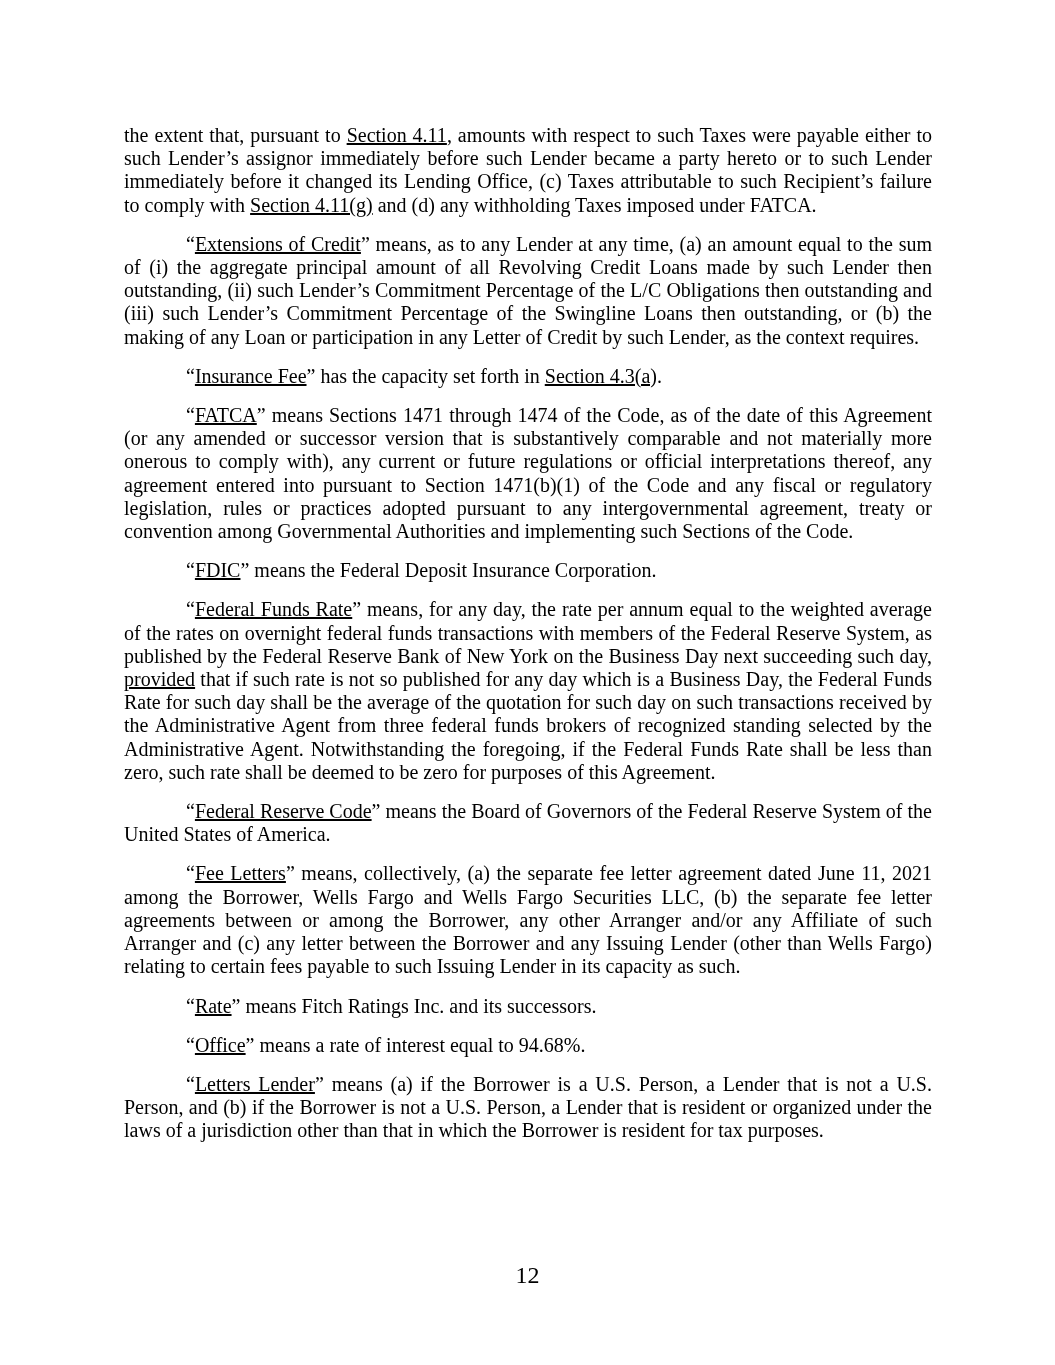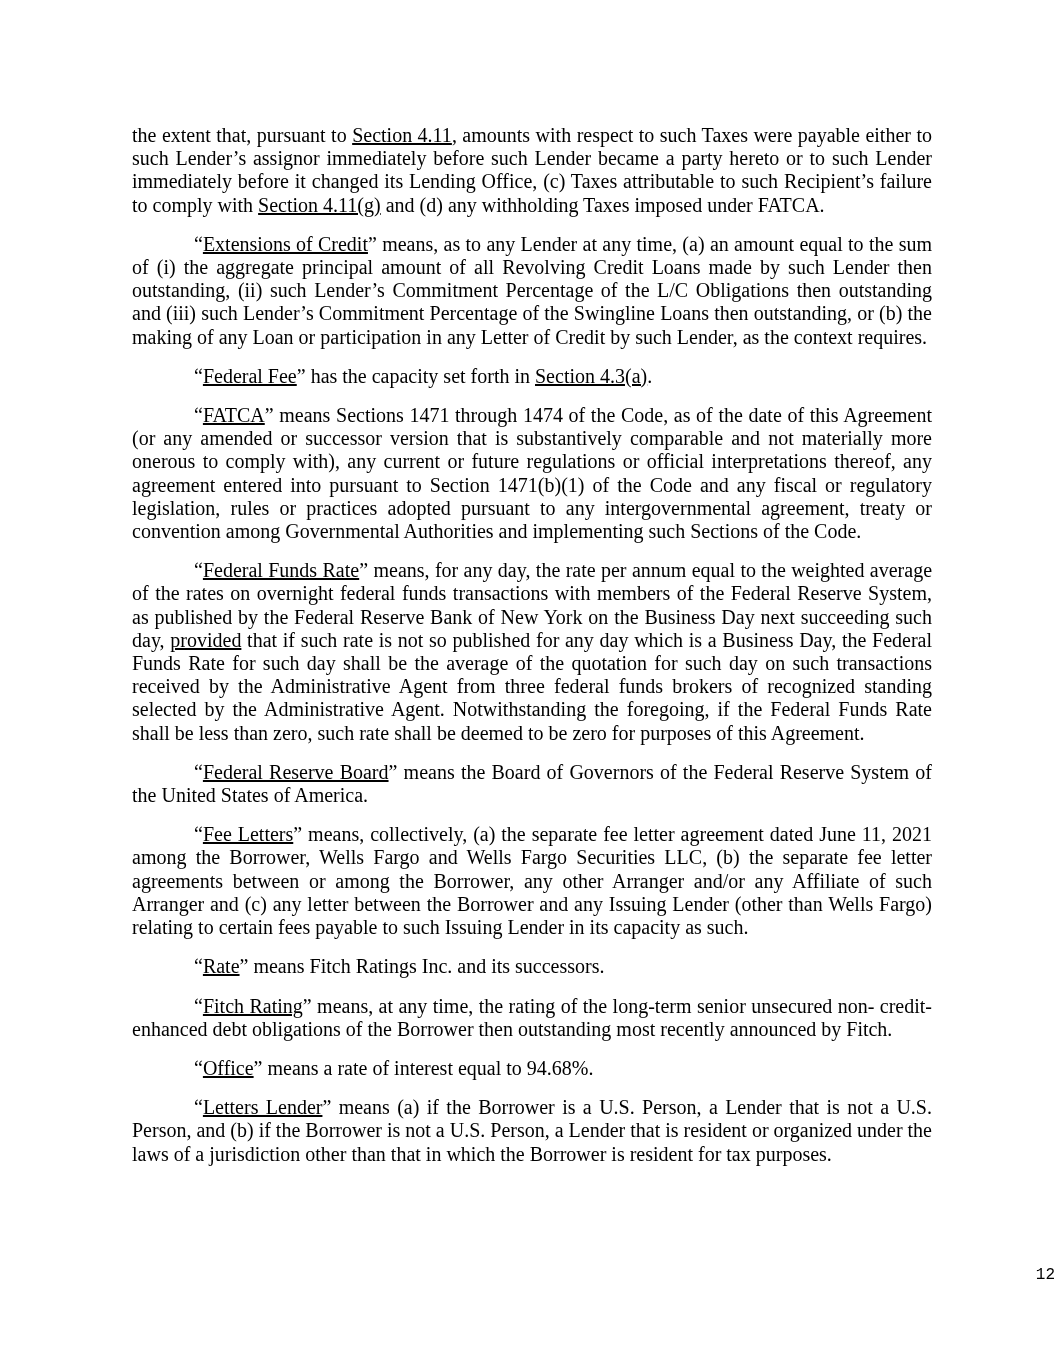--- a/index.html
+++ b/index.html
@@ -20,51 +20,50 @@
     position: absolute;
     left: 124px;
     top: 124px;
     width: 808px;
     text-align: justify;
     font-size: 20px;
     line-height: 23.2px;
     letter-spacing: 0;
   }
   .para {
-    margin: 0 0 16px 8px;
+    margin: 0 0 16px 0;
     padding: 0;
   }
   .para.indent {
     text-indent: 62px;
   }
   .u {
     text-decoration: underline;
   }
   .page-number {
     position: absolute;
     top: 1264px;
     left: 0;
     width: 100%;
-    text-align: right;
-    font-size: 16px;
+    text-align: center;
+    font-size: 24px;
     line-height: 23.2px;
-    font-family: Liberation Mono, monospace;
   }
 </style>
 </head>
 <body>
 
 <div class="page">
   <div class="content">
       <p class="para"><span>the extent that, pursuant to </span><span class="u">Section 4.11</span><span>, amounts with respect to such Taxes were payable either to such Lender’s assignor immediately before such Lender became a party hereto or to such Lender immediately before it changed its Lending Office, (c) Taxes attributable to such Recipient’s failure to comply with </span><span class="u">Section 4.11(g)</span><span> and (d) any withholding Taxes imposed under FATCA.</span></p>
       <p class="para indent"><span>“</span><span class="u">Extensions of Credit</span><span>” means, as to any Lender at any time, (a) an amount equal to the sum of (i) the aggregate principal amount of all Revolving Credit Loans made by such Lender then outstanding, (ii) such Lender’s Commitment Percentage of the L/C Obligations then outstanding and (iii) such Lender’s Commitment Percentage of the Swingline Loans then outstanding, or (b) the making of any Loan or participation in any Letter of Credit by such Lender, as the context requires.</span></p>
-      <p class="para indent"><span>“</span><span class="u">Federal Fee</span><span>” has the capacity set forth in </span><span class="u">Section 4.3(a)</span><span>.</span></p>
+      <p class="para indent"><span>“</span><span class="u">Insurance Fee</span><span>” has the capacity set forth in </span><span class="u">Section 4.3(a)</span><span>.</span></p>
       <p class="para indent"><span>“</span><span class="u">FATCA</span><span>” means Sections 1471 through 1474 of the Code, as of the date of this Agreement (or any amended or successor version that is substantively comparable and not materially more onerous to comply with), any current or future regulations or official interpretations thereof, any agreement entered into pursuant to Section 1471(b)(1) of the Code and any fiscal or regulatory legislation, rules or practices adopted pursuant to any intergovernmental agreement, treaty or convention among Governmental Authorities and implementing such Sections of the Code.</span></p>
+      <p class="para indent"><span>“</span><span class="u">FDIC</span><span>” means the Federal Deposit Insurance Corporation.</span></p>
       <p class="para indent"><span>“</span><span class="u">Federal Funds Rate</span><span>” means, for any day, the rate per annum equal to the weighted average of the rates on overnight federal funds transactions with members of the Federal Reserve System, as published by the Federal Reserve Bank of New York on the Business Day next succeeding such day, </span><span class="u">provided</span><span> that if such rate is not so published for any day which is a Business Day, the Federal Funds Rate for such day shall be the average of the quotation for such day on such transactions received by the Administrative Agent from three federal funds brokers of recognized standing selected by the Administrative Agent. Notwithstanding the foregoing, if the Federal Funds Rate shall be less than zero, such rate shall be deemed to be zero for purposes of this Agreement.</span></p>
-      <p class="para indent"><span>“</span><span class="u">Federal Reserve Board</span><span>” means the Board of Governors of the Federal Reserve System of the United States of America.</span></p>
+      <p class="para indent"><span>“</span><span class="u">Federal Reserve Code</span><span>” means the Board of Governors of the Federal Reserve System of the United States of America.</span></p>
       <p class="para indent"><span>“</span><span class="u">Fee Letters</span><span>” means, collectively, (a) the separate fee letter agreement dated June 11, 2021 among the Borrower, Wells Fargo and Wells Fargo Securities LLC, (b) the separate fee letter agreements between or among the Borrower, any other Arranger and/or any Affiliate of such Arranger and (c) any letter between the Borrower and any Issuing Lender (other than Wells Fargo) relating to certain fees payable to such Issuing Lender in its capacity as such.</span></p>
       <p class="para indent"><span>“</span><span class="u">Rate</span><span>” means Fitch Ratings Inc. and its successors.</span></p>
-      <p class="para indent"><span>“</span><span class="u">Fitch Rating</span><span>” means, at any time, the rating of the long-term senior unsecured non- credit-enhanced debt obligations of the Borrower then outstanding most recently announced by Fitch.</span></p>
       <p class="para indent"><span>“</span><span class="u">Office</span><span>” means a rate of interest equal to 94.68%.</span></p>
       <p class="para indent"><span>“</span><span class="u">Letters Lender</span><span>” means (a) if the Borrower is a U.S. Person, a Lender that is not a U.S. Person, and (b) if the Borrower is not a U.S. Person, a Lender that is resident or organized under the laws of a jurisdiction other than that in which the Borrower is resident for tax purposes.</span></p>
     </div>
   <div class="page-number">12</div>
 </div>
 
 </body></html>

